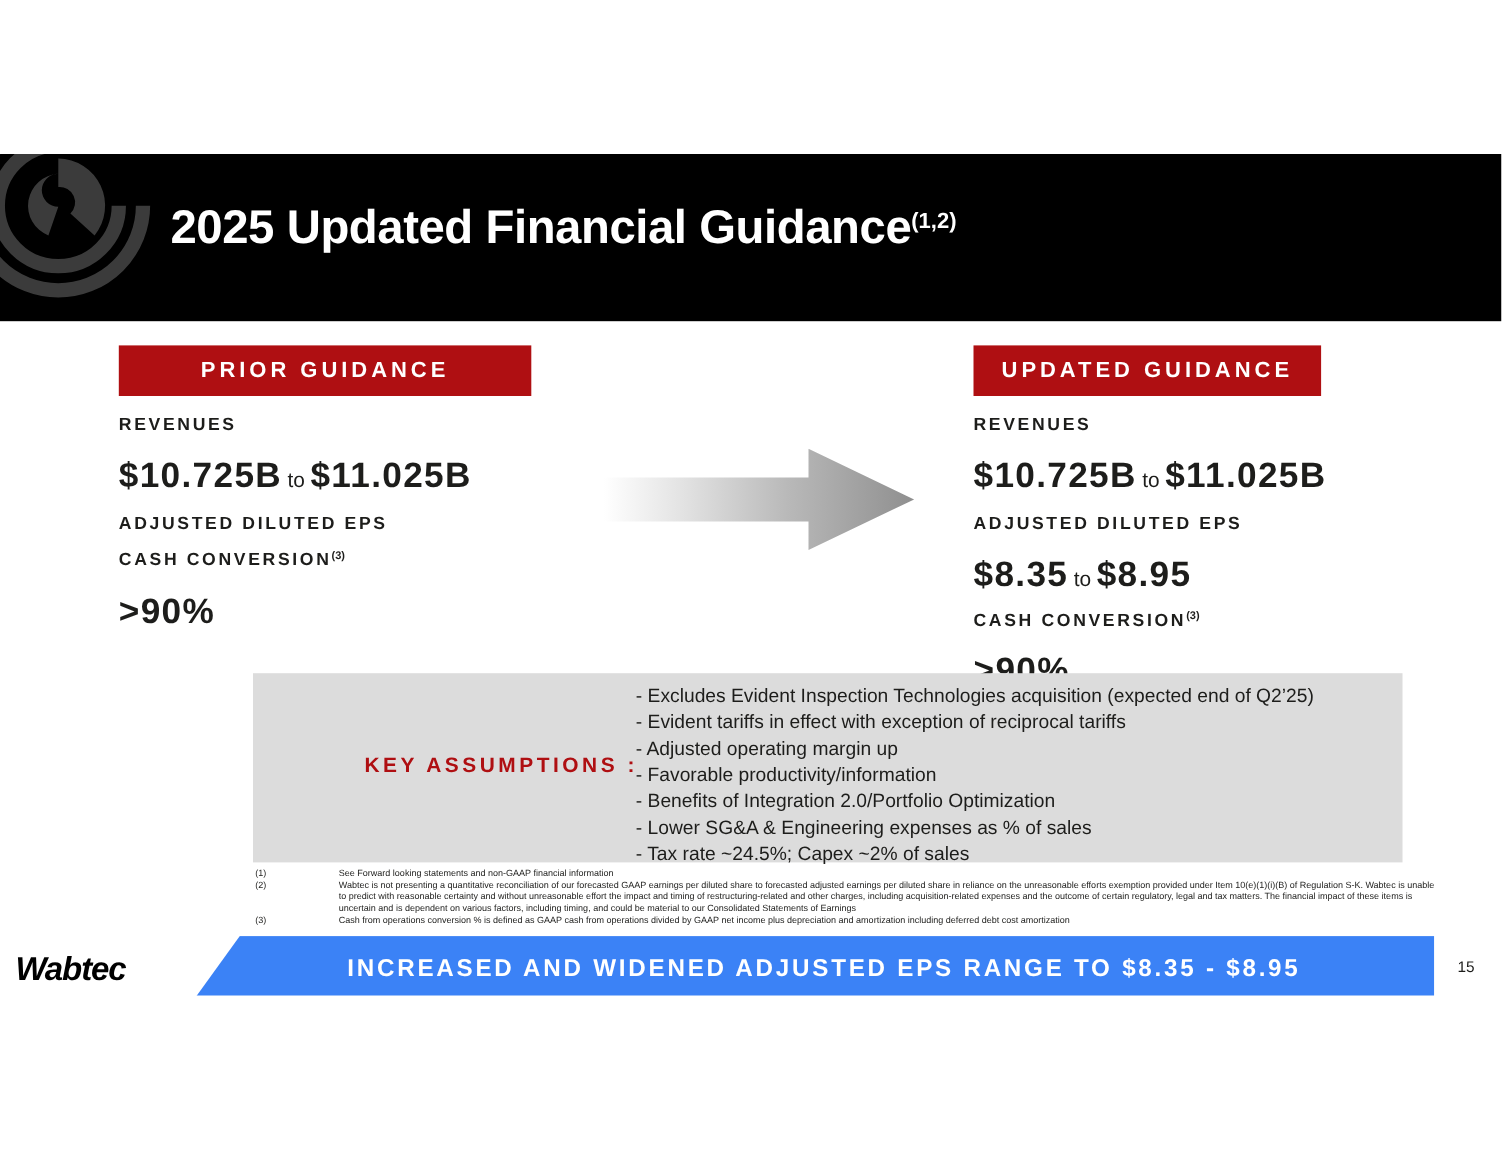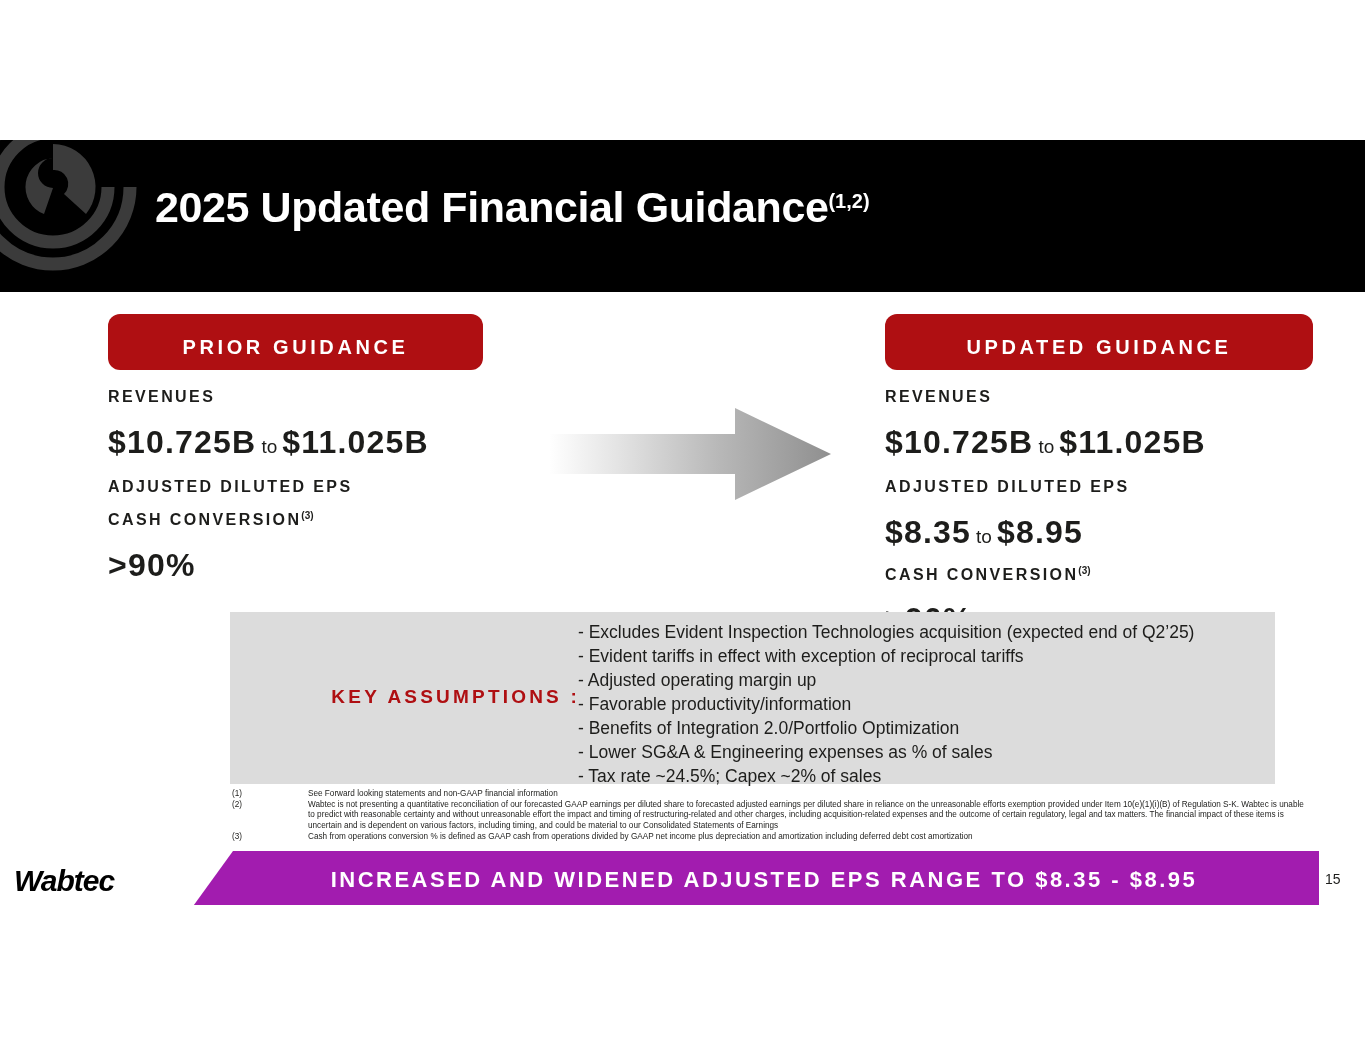--- a/index.html
+++ b/index.html
@@ -58,26 +58,25 @@
   .col-prior  { left: 108px; width: 430px; }
   .col-updated{ left: 885px; width: 430px; }
 
   .col-head {
     background: #af0f12;
     color: #ffffff;
     font-size: 20px;
     font-weight: bold;
     letter-spacing: 3.6px;
     text-align: center;
-    padding: 22px 0 11px 0;
+    padding: 12px 0 11px 0;
     box-sizing: border-box;
-    border-radius: 12px;
   }
   .col-prior  .col-head { width: 375px; }
-  .col-updated .col-head { width: 428px; }
+  .col-updated .col-head { width: 316px; }
 
   .metric { margin-top: 18px; }
   .metric.tight { margin-top: 14px; }
   .metric-label {
     color: #1d1d1b;
     font-size: 16px;
     font-weight: bold;
     letter-spacing: 2.4px;
     line-height: 1.1;
     white-space: nowrap;
@@ -158,25 +157,25 @@
     color: #1d1d1b;
     font-size: 8.2px;
     line-height: 10.7px;
   }
   .footnote .fn-num { width: 28px; flex: 0 0 28px; }
   .footnote .fn-text { flex: 1 1 auto; margin-left: 48px; }
 
   
   .banner {
     position: absolute;
-    left: 191px;
+    left: 176px;
     top: 851px;
     width: 1128px;
     height: 54px;
-    background: #a21caf;
+    background: #3b82f6;
     clip-path: polygon(42px 0, 1128px 0, 1128px 58px, 0 58px);
   }
   .banner-text {
     position: absolute;
     left: 0;
     top: 0;
     width: 1128px;
     height: 58px;
     display: flex;
     align-items: center;

